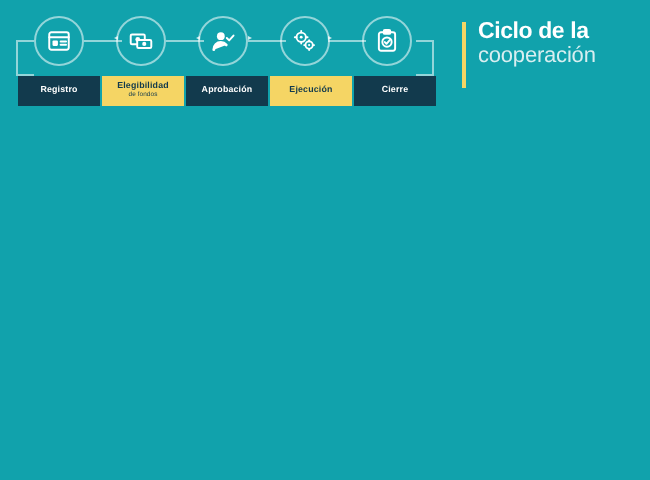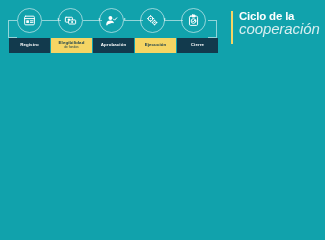--- a/index.html
+++ b/index.html
@@ -93,22 +93,22 @@
     width:2px;height:33px;background:#f5d564;flex:none;
   }
   #title-text{
     display:flex;flex-direction:column;justify-content:flex-start;
   }
   #title-line1{
     color:#ffffff;font-size:11.5px;font-weight:bold;
     letter-spacing:-.2px;line-height:11.5px;
   }
   #title-line2,#title-line3{
-    color:#d8eef0;font-size:15px;font-weight:normal;
-    letter-spacing:-.1px;line-height:11px;font-style:italic;
+    color:#d8eef0;font-size:11px;font-weight:normal;
+    letter-spacing:-.1px;line-height:11px;
   }
 </style>
 </head>
 <body>
 
 <div id="banner">
 
   <div id="flow">
 
     <div class="bracket left"></div>

